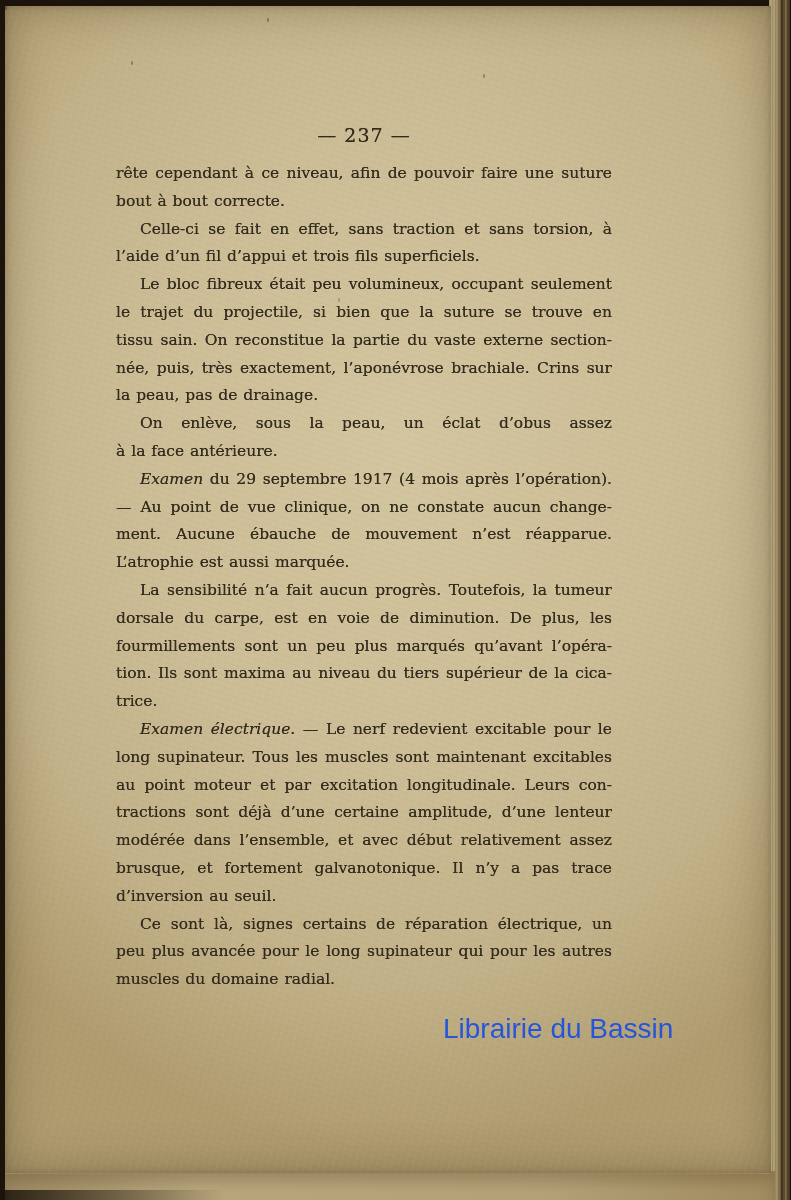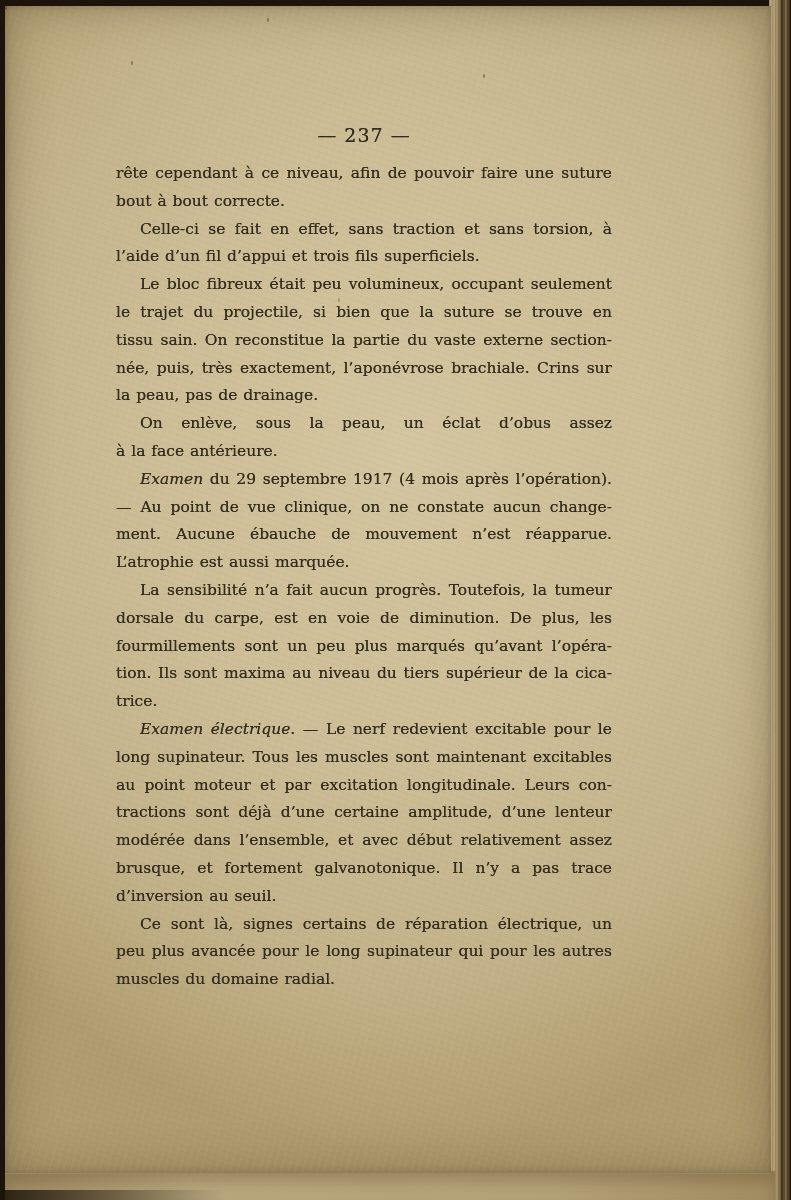--- a/index.html
+++ b/index.html
@@ -107,14 +107,15 @@
         <div class="line">long supinateur. Tous les muscles sont maintenant excitables</div>
         <div class="line">au point moteur et par excitation longitudinale. Leurs con-</div>
         <div class="line">tractions sont déjà d’une certaine amplitude, d’une lenteur</div>
         <div class="line">modérée dans l’ensemble, et avec début relativement assez</div>
         <div class="line">brusque, et fortement galvanotonique. Il n’y a pas trace</div>
         <div class="line end">d’inversion au seuil.</div>
         <div class="line indent">Ce sont là, signes certains de réparation électrique, un</div>
         <div class="line">peu plus avancée pour le long supinateur qui pour les autres</div>
         <div class="line end">muscles du domaine radial.</div>
       </div>
+    <div class="watermark">Librairie du Bassin</div>
   </div>
 </div>
 
 </body></html>

